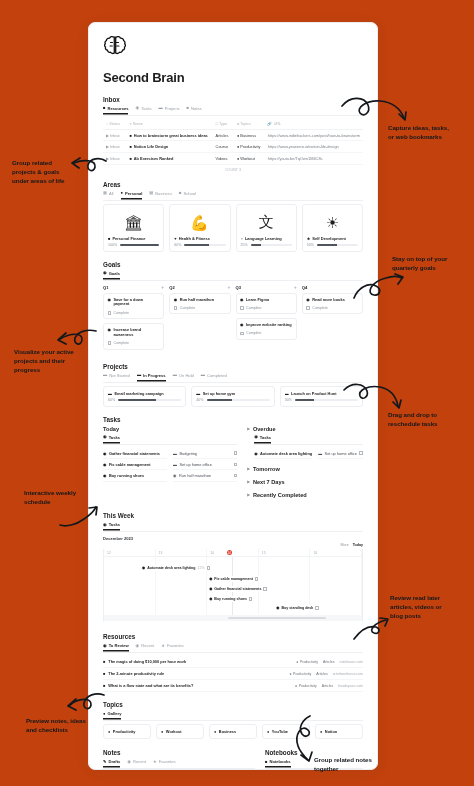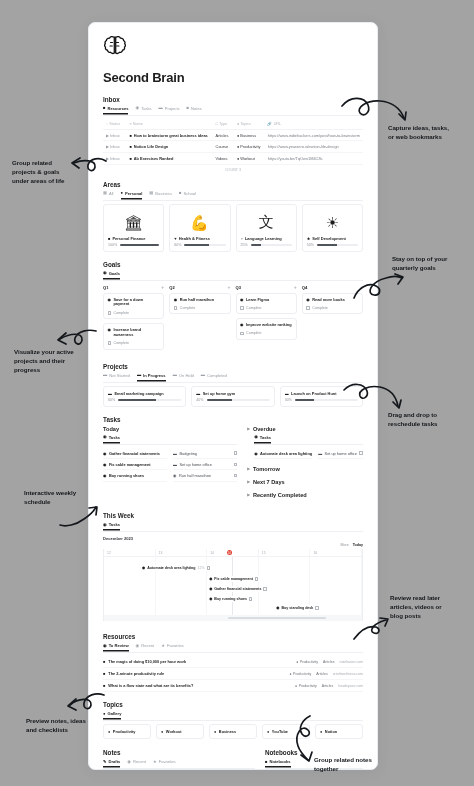--- a/index.html
+++ b/index.html
@@ -2,21 +2,21 @@
 <html><head>
 <meta charset="utf-8">
 <style>
   * { box-sizing: border-box; margin: 0; padding: 0; }
   html, body {
     width: 474px; height: 786px;
     background: #ffffff;
     font-family: "Liberation Sans", sans-serif;
     overflow: hidden;
   }
-  .stage { position: relative; width: 474px; height: 786px; background: #a3a3a3; }
+  .stage { position: relative; width: 474px; height: 786px; background: #c2410c; }
 
   
   .page-card {
     position: absolute; left: 88px; top: 22px;
     width: 290px; height: 748px;
     background: #ffffff;
     border: 1px solid #e9edf2;
     border-radius: 7px;
     box-shadow: 0 2px 14px rgba(40,60,90,0.07);
     overflow: hidden;

